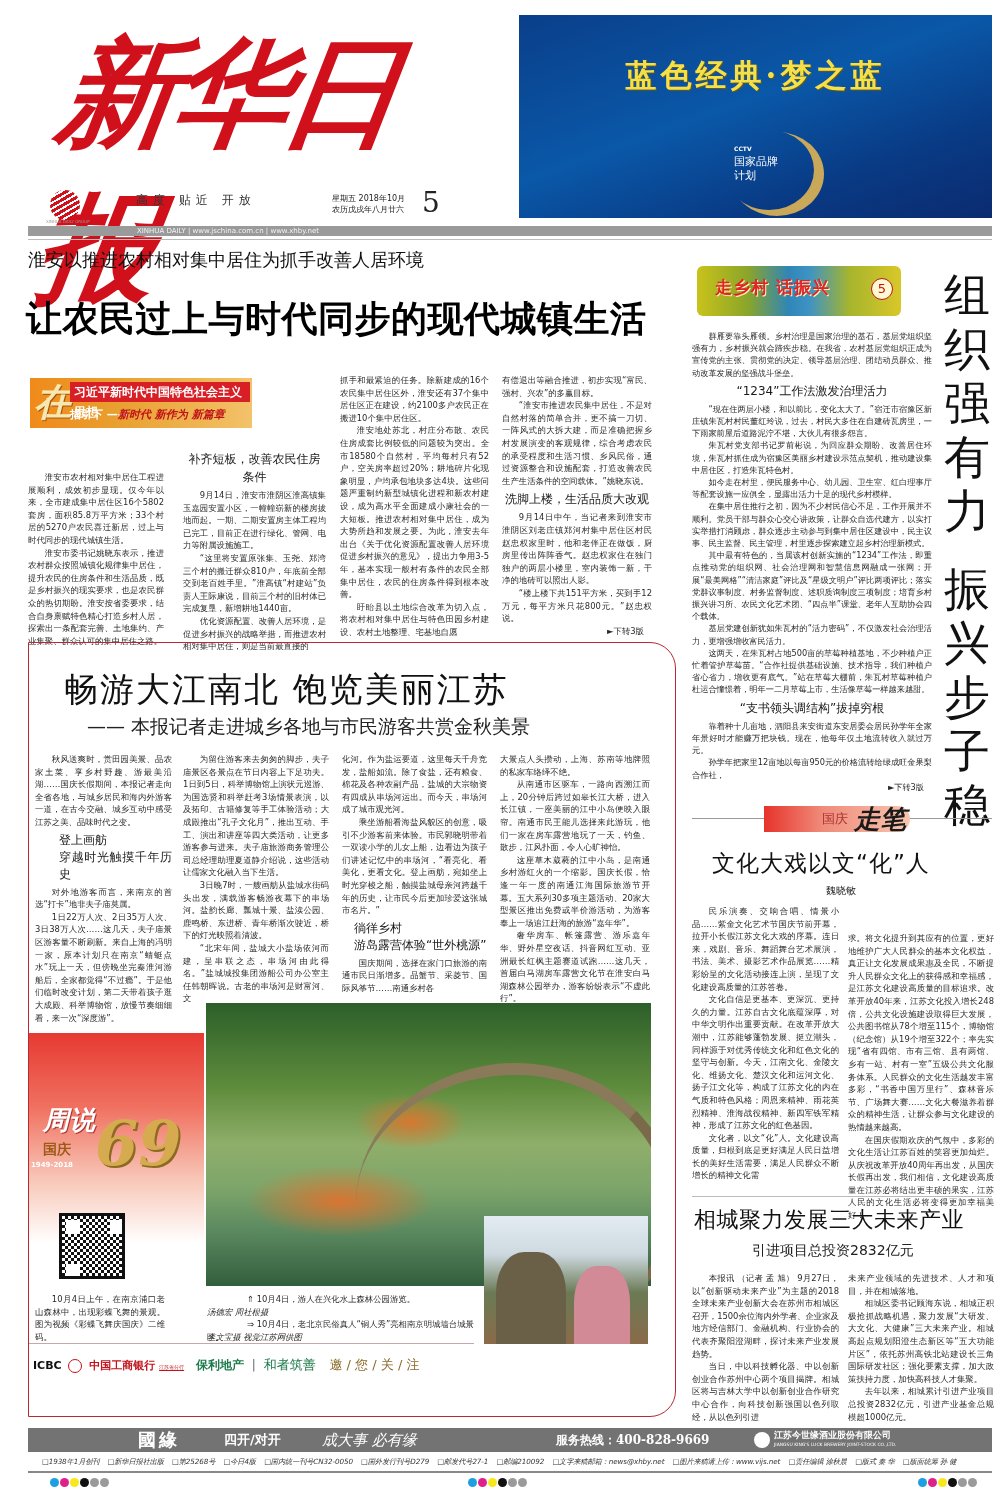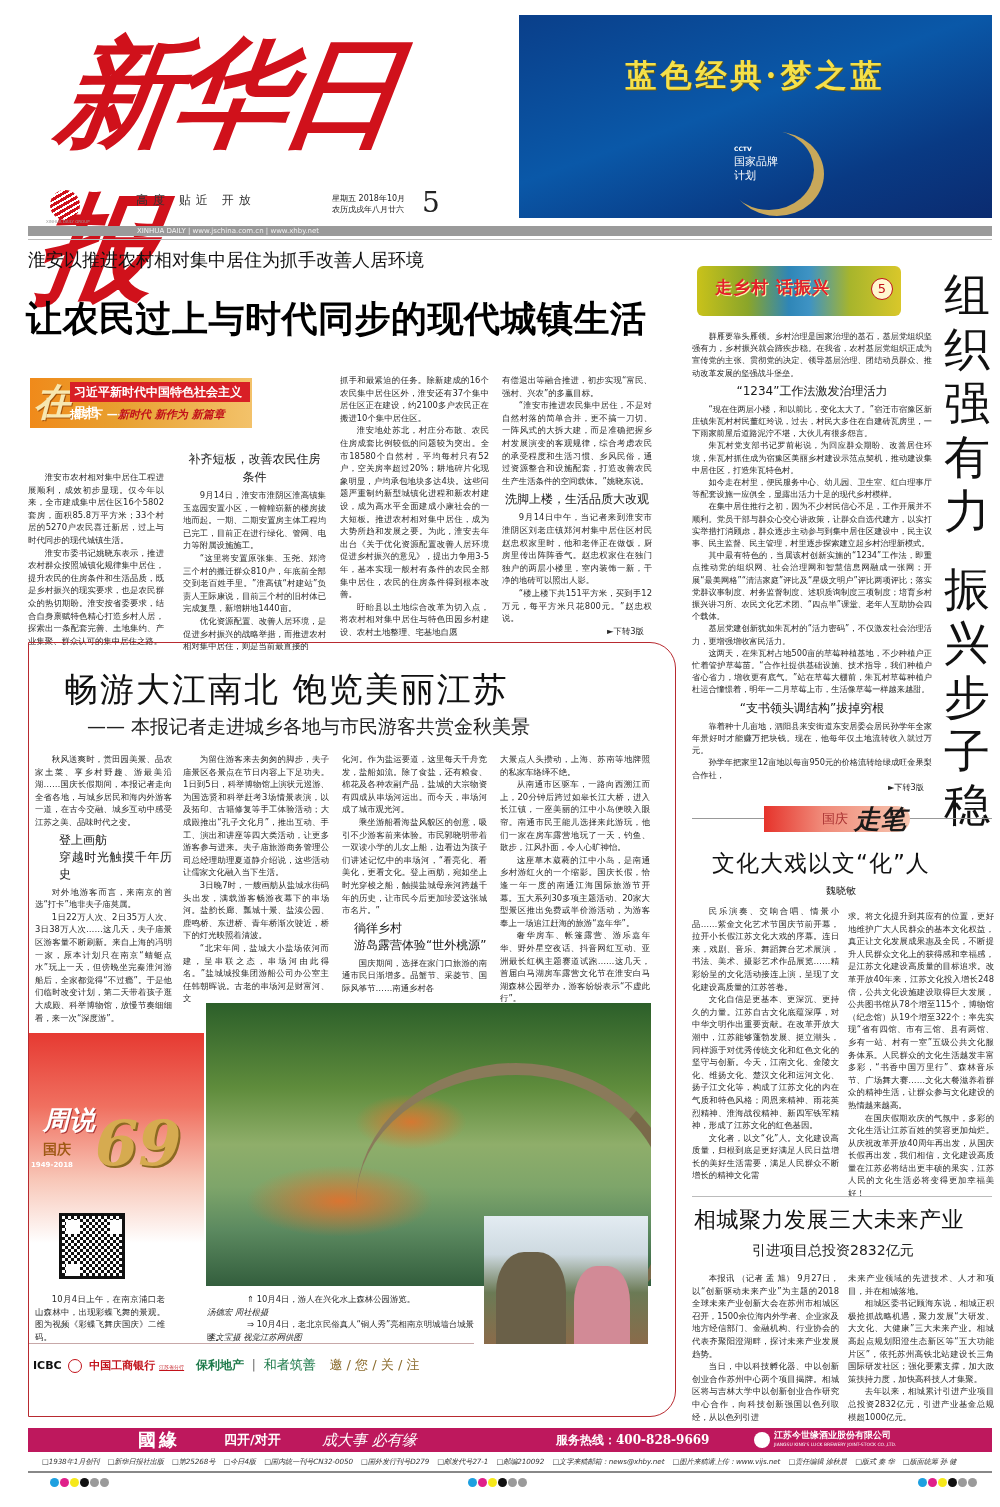--- a/index.html
+++ b/index.html
@@ -95,31 +95,31 @@
   #sponsor-row .follow { color: #8a6a2a; font-size: 13px; margin-left: 10px; }
 
   
   #gqzb-rule { left: 692px; top: 818px; width: 300px; height: 1px; background: #999; }
   #gqzb-badge { left: 764px; top: 806px; width: 146px; height: 26px; border-radius: 0 13px 13px 0; background: linear-gradient(90deg, #e6332b 0%, #f08b7a 40%, #f7c6b0 100%); }
   #gqzb-label { left: 58px; top: 4px; font-size: 13px; color: #a33; }
   #gqzb-zou { left: 90px; top: -4px; font-size: 26px; color: #1a1a1a; font-style: italic; font-weight: bold; font-family: "DejaVu Serif", "Liberation Serif", serif; }
   #culture-headline { left: 712px; top: 848px; font-size: 23px; line-height: 30px; color: #111; letter-spacing: 1px; }
   #culture-byline { left: 0; top: 884px; width: 1000px; padding-left: 826px; font-size: 10px; color: #222; position: absolute; }
   #culture-col1 { left: 692px; top: 905px; width: 147px; }
-  #culture-col2 { left: 848px; top: 910px; width: 146px; }
+  #culture-col2 { left: 848px; top: 932px; width: 146px; }
 
   
   #xc-rule { left: 692px; top: 1196px; width: 300px; height: 1px; background: #bbb; }
   #xc-headline { left: 694px; top: 1206px; font-size: 22px; line-height: 28px; color: #111; letter-spacing: 0.5px; }
   #xc-deck { left: 752px; top: 1240px; font-size: 14px; line-height: 20px; color: #222; }
   #xc-col1 { left: 692px; top: 1272px; width: 147px; }
   #xc-col2 { left: 848px; top: 1272px; width: 146px; }
 
   
-  #bottom-ad { left: 28px; top: 1428px; width: 964px; height: 24px; background: #be185d; color: #fff; white-space: nowrap; }
+  #bottom-ad { left: 28px; top: 1428px; width: 964px; height: 24px; background: #737373; color: #fff; white-space: nowrap; }
   #bottom-ad .brand { position: absolute; left: 110px; top: 0; font-size: 18px; line-height: 24px; font-weight: bold; font-family: "DejaVu Serif", "Liberation Serif", serif; letter-spacing: 3px; }
   #bottom-ad .format { position: absolute; left: 196px; top: 0; font-size: 13px; line-height: 24px; font-weight: bold; }
   #bottom-ad .slogan { position: absolute; left: 294px; top: 0; font-size: 15px; line-height: 24px; font-style: italic; font-family: "DejaVu Serif", "Liberation Serif", serif; }
   #bottom-ad .hotline { position: absolute; left: 528px; top: 0; font-size: 12px; line-height: 24px; font-family: "DejaVu Serif", "Liberation Serif", serif; font-weight: bold; }
   #bottom-ad .logo { position: absolute; left: 726px; top: 4px; width: 16px; height: 16px; border-radius: 50%; background: #fff; }
   #bottom-ad .company { position: absolute; left: 746px; top: 2px; font-size: 9px; line-height: 11px; font-weight: bold; }
   #bottom-ad .company-en { position: absolute; left: 746px; top: 13px; font-size: 4.5px; line-height: 8px; }
   #footer-info { left: 42px; top: 1456px; width: 950px; font-size: 7.2px; line-height: 12px; color: #333; white-space: nowrap; letter-spacing: -0.1px; font-style: italic; }
   #footer-info span { margin-right: 6px; }
   #footer-rule { left: 28px; top: 1471px; width: 964px; height: 2px; background: #888; }

